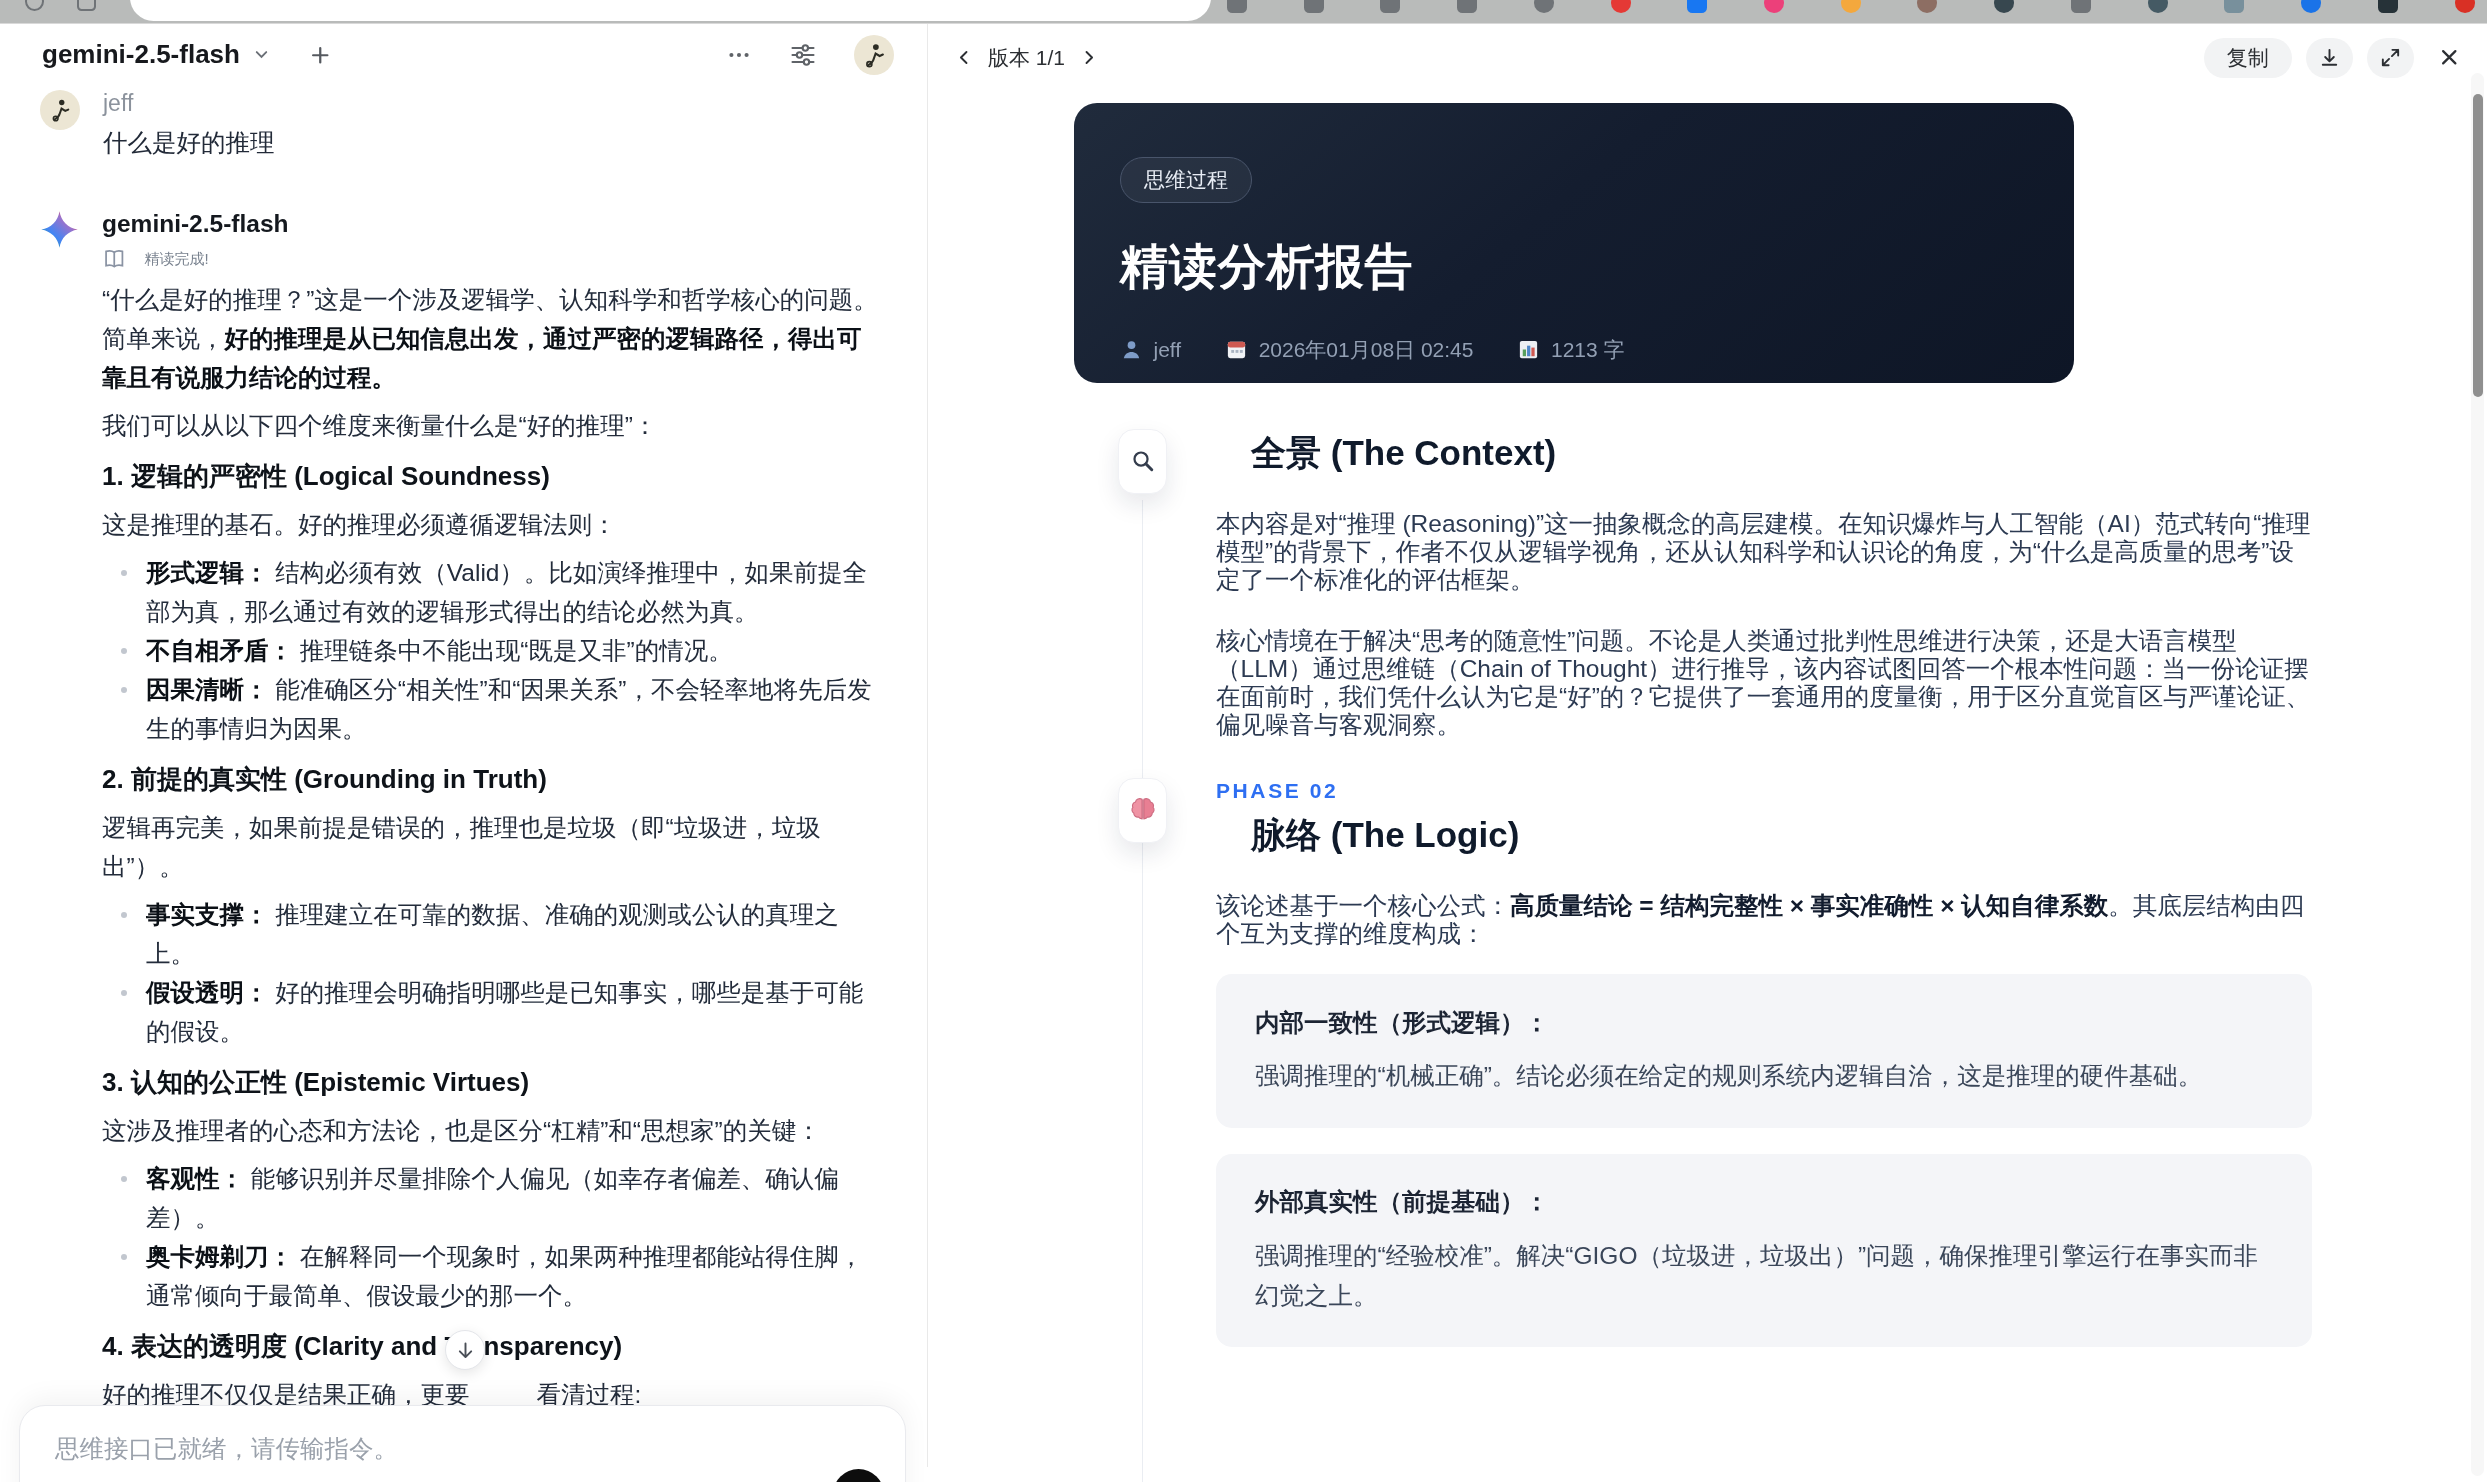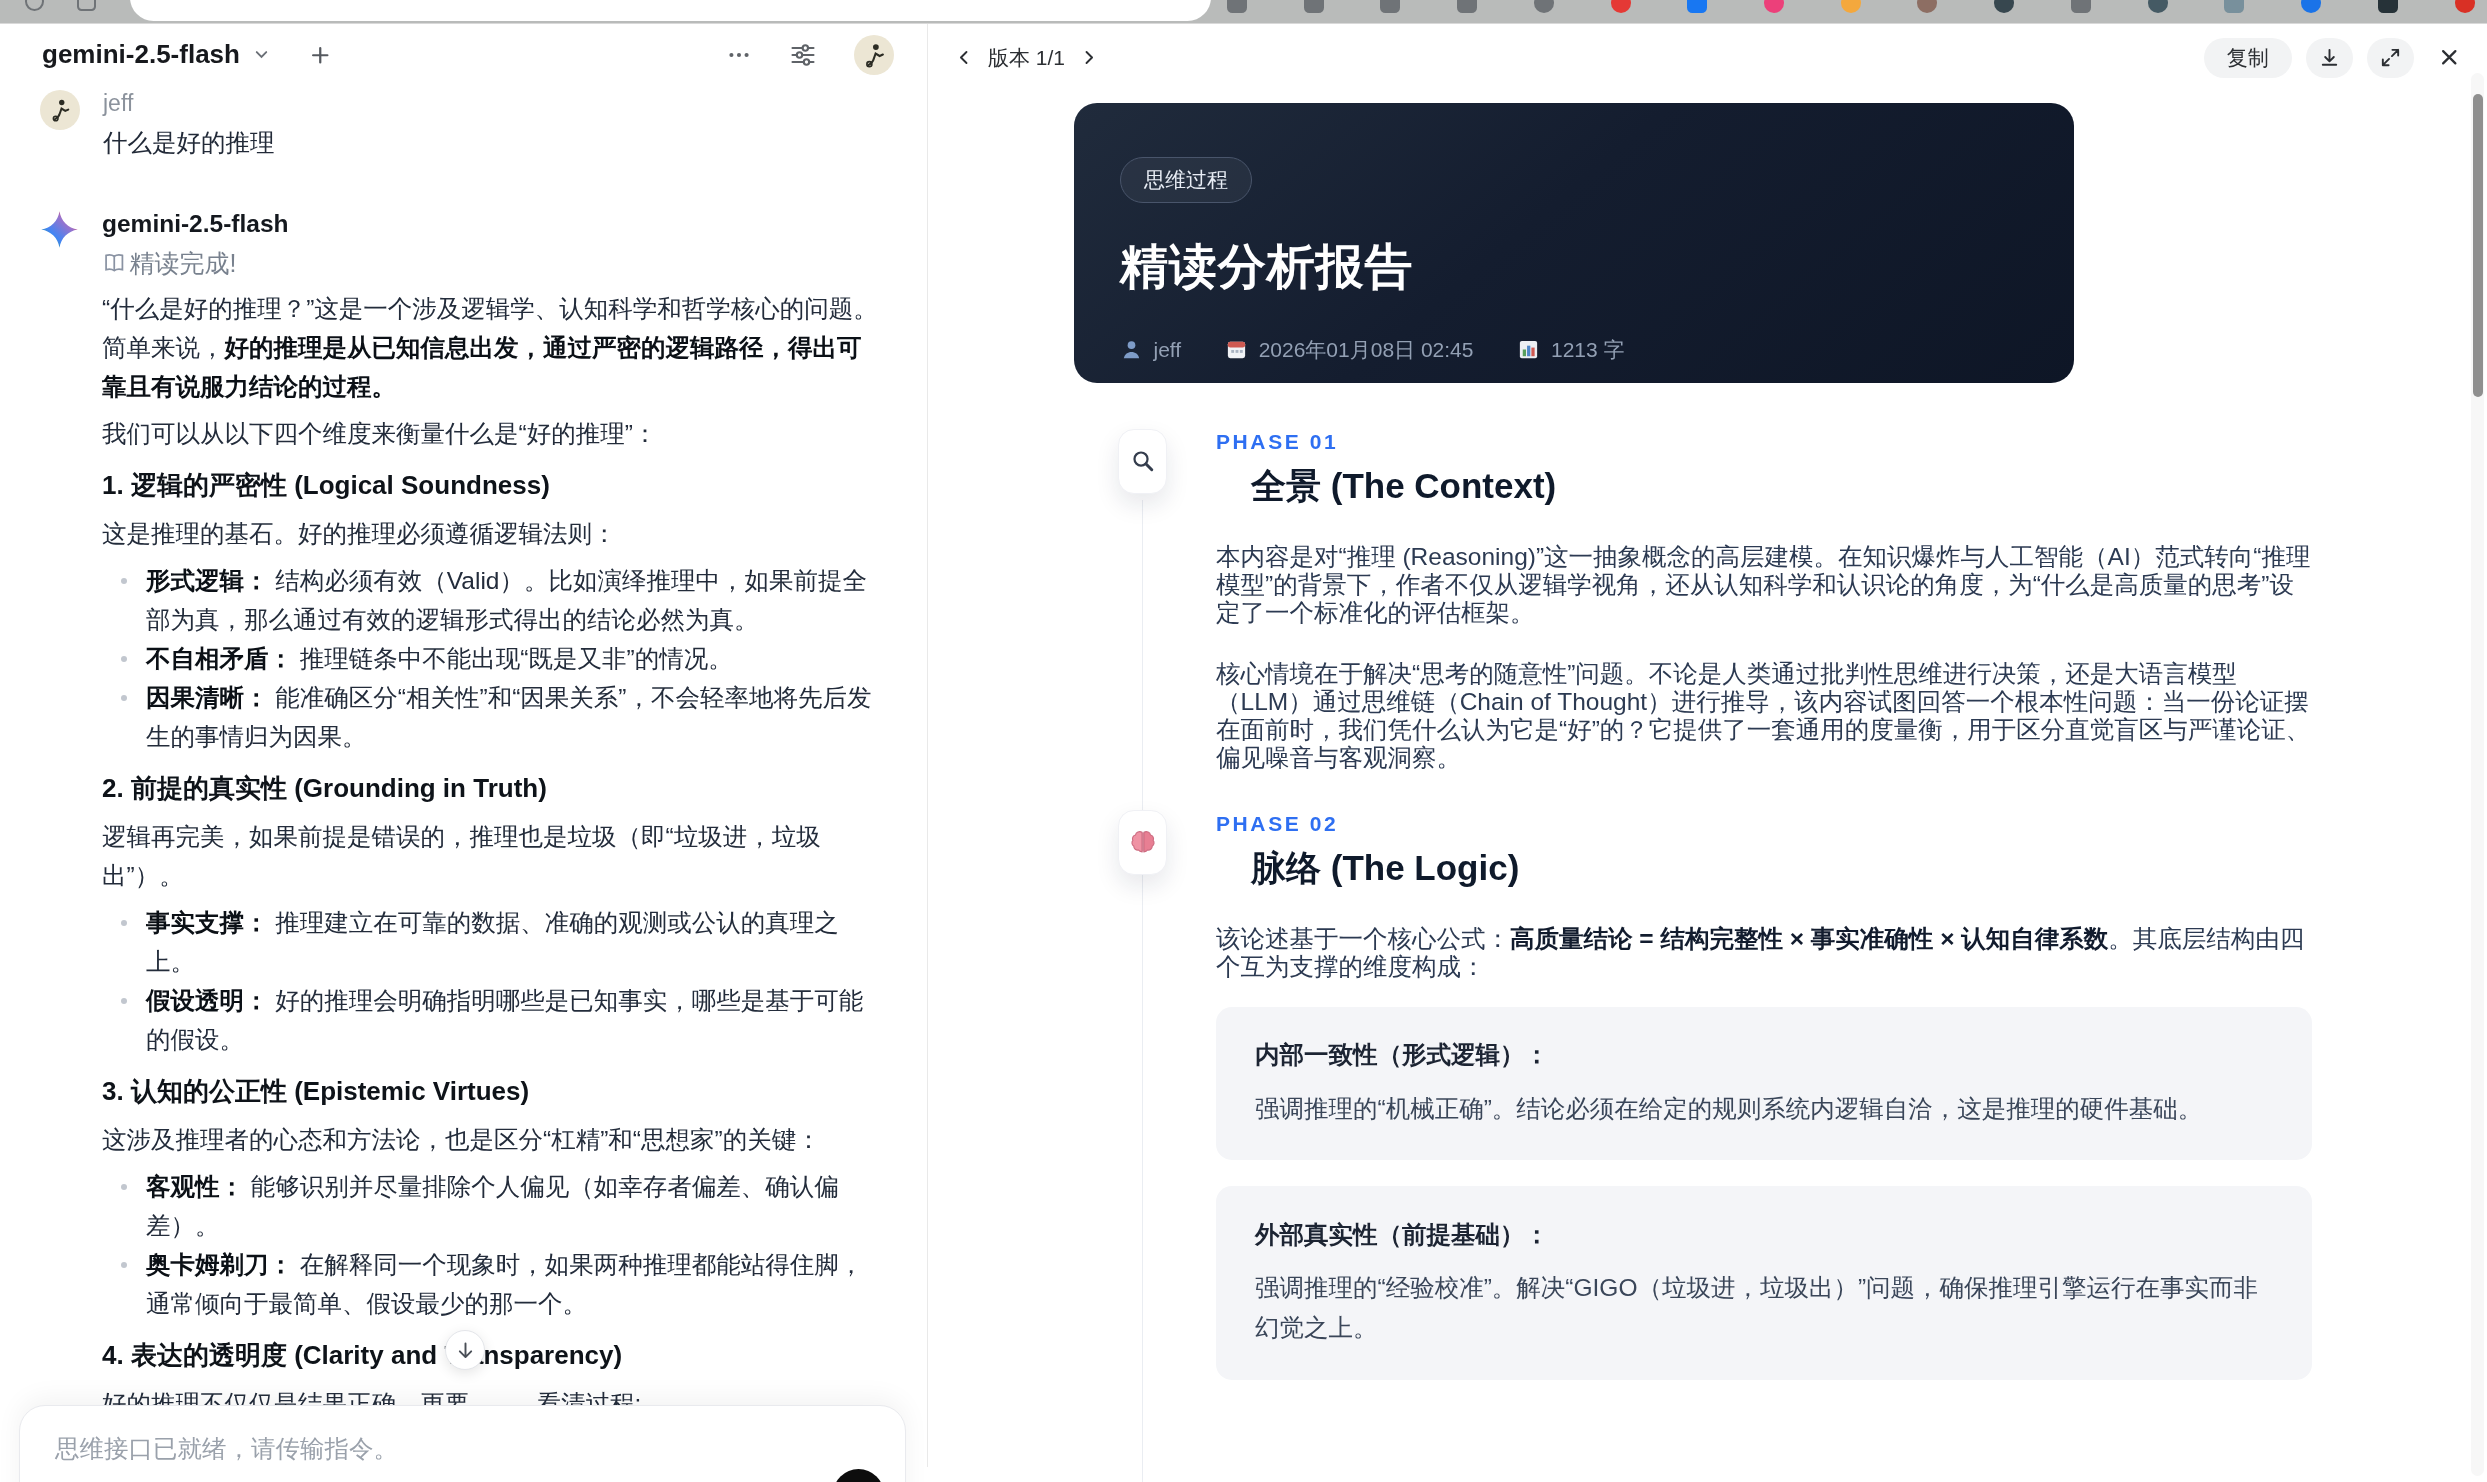--- a/index.html
+++ b/index.html
@@ -31,21 +31,21 @@
   .lp-right { display:flex; align-items:center; gap:37px; }
   .avatar { width:40px; height:40px; border-radius:50%; background:#ece6d4; display:flex; align-items:center; justify-content:center; overflow:hidden; }
 
   .lp-scroll { position:absolute; top:54px; left:0; right:0; bottom:0; overflow:hidden; padding:12.3px 42px 0 40px; }
   .msg { display:flex; gap:23px; }
   .msg-body { flex:1; min-width:0; }
   .u-name { font-size:23px; color:#8b929c; }
   .u-text { margin-top:8.8px; font-size:24.5px; color:#222a38; }
   .msg-ai { margin-top:51px; }
   .ai-name { font-size:24.5px; font-weight:700; color:#14181e; }
-  .ai-status { margin-top:8.8px; display:flex; align-items:center; gap:3px; font-size:25px; color:#78818e; }
+  .ai-status { margin-top:8.8px; display:flex; align-items:center; gap:18px; font-size:15px; color:#78818e; }
   .ai-content { font-size:24.5px; line-height:39px; color:#232c3b; }
   .ai-content p { margin:8.8px 0; }
   .ai-content strong, .ai-content b { color:#0b1016; }
   .ai-content h3 { font-size:26px; line-height:40px; color:#0e1319; margin:11.4px 0 4.4px; font-weight:700; }
   .ai-content ul { list-style:none; }
   .ai-content li { position:relative; padding-left:44px; line-height:39px; }
   .ai-content li .dot { position:absolute; left:19px; top:16.6px; width:6.1px; height:6.1px; border-radius:50%; background:#c2c7cf; }
   .gap-spacer { display:inline-block; width:67px; }
 
   .scroll-down { position:absolute; left:445px; top:1306px; width:40px; height:40px; border-radius:50%;
@@ -349,21 +349,20 @@
 
         <div class="phases">
 
           <section class="phase">
             <div class="p-icon">
               <svg width="28" height="28" viewBox="0 0 24 24" fill="none" stroke="#343d4d" stroke-width="1.9" stroke-linecap="round">
                   <circle cx="10.3" cy="10.3" r="5.6"></circle>
                   <line x1="14.6" y1="14.6" x2="19.5" y2="19.5" stroke-width="2.6"></line>
                 </svg>
             </div>
-            <div class="p-label">PHASE 01</div>
             <h2 class="p-title">全景 (The Context)</h2>
             <p class="p-para">本内容是对“推理 (Reasoning)”这一抽象概念的高层建模。在知识爆炸与人工智能（AI）范式转向“推理模型”的背景下，作者不仅从逻辑学视角，还从认知科学和认识论的角度，为“什么是高质量的思考”设定了一个标准化的评估框架。</p>
             <p class="p-para">核心情境在于解决“思考的随意性”问题。不论是人类通过批判性思维进行决策，还是大语言模型（LLM）通过思维链（Chain of Thought）进行推导，该内容试图回答一个根本性问题：当一份论证摆在面前时，我们凭什么认为它是“好”的？它提供了一套通用的度量衡，用于区分直觉盲区与严谨论证、偏见噪音与客观洞察。</p>
           </section>
 
           <section class="phase">
             <div class="p-icon">
               <svg width="30" height="30" viewBox="0 0 32 32">
                   <path d="M15 4.5c-3 -1.5-6.5 0-7 3-2.5.5-4 3.5-2.8 5.8-1.6 1.7-1.2 4.8.9 6 0 2.7 2.5 4.7 5.2 4.2 1 1.8 3.7 2 3.7 2z" fill="#ef93a4" stroke="#cd6b80" stroke-width="1.2"></path>
                   <path d="M17 4.5c3-1.5 6.5 0 7 3 2.5.5 4 3.5 2.8 5.8 1.6 1.7 1.2 4.8-.9 6 0 2.7-2.5 4.7-5.2 4.2-1 1.8-3.7 2-3.7 2z" fill="#e87f93" stroke="#cd6b80" stroke-width="1.2"></path>

